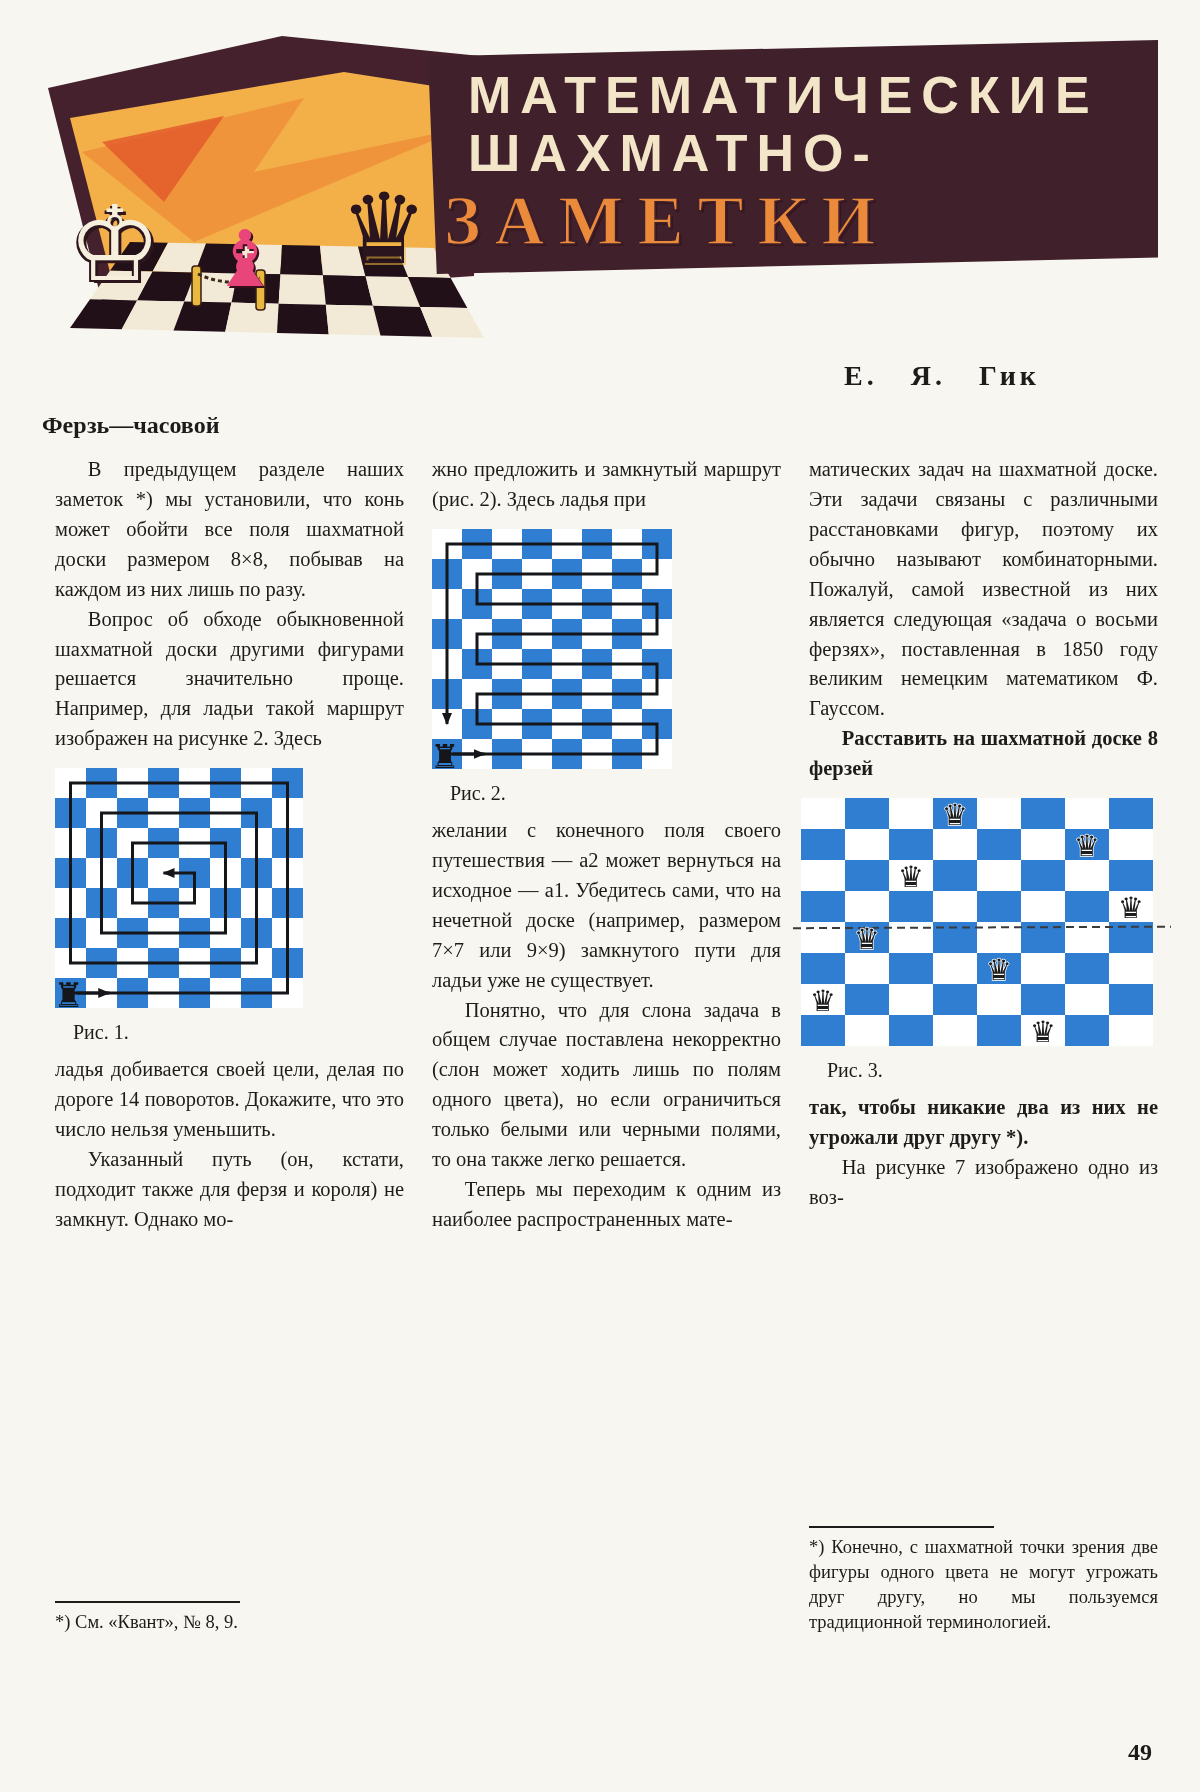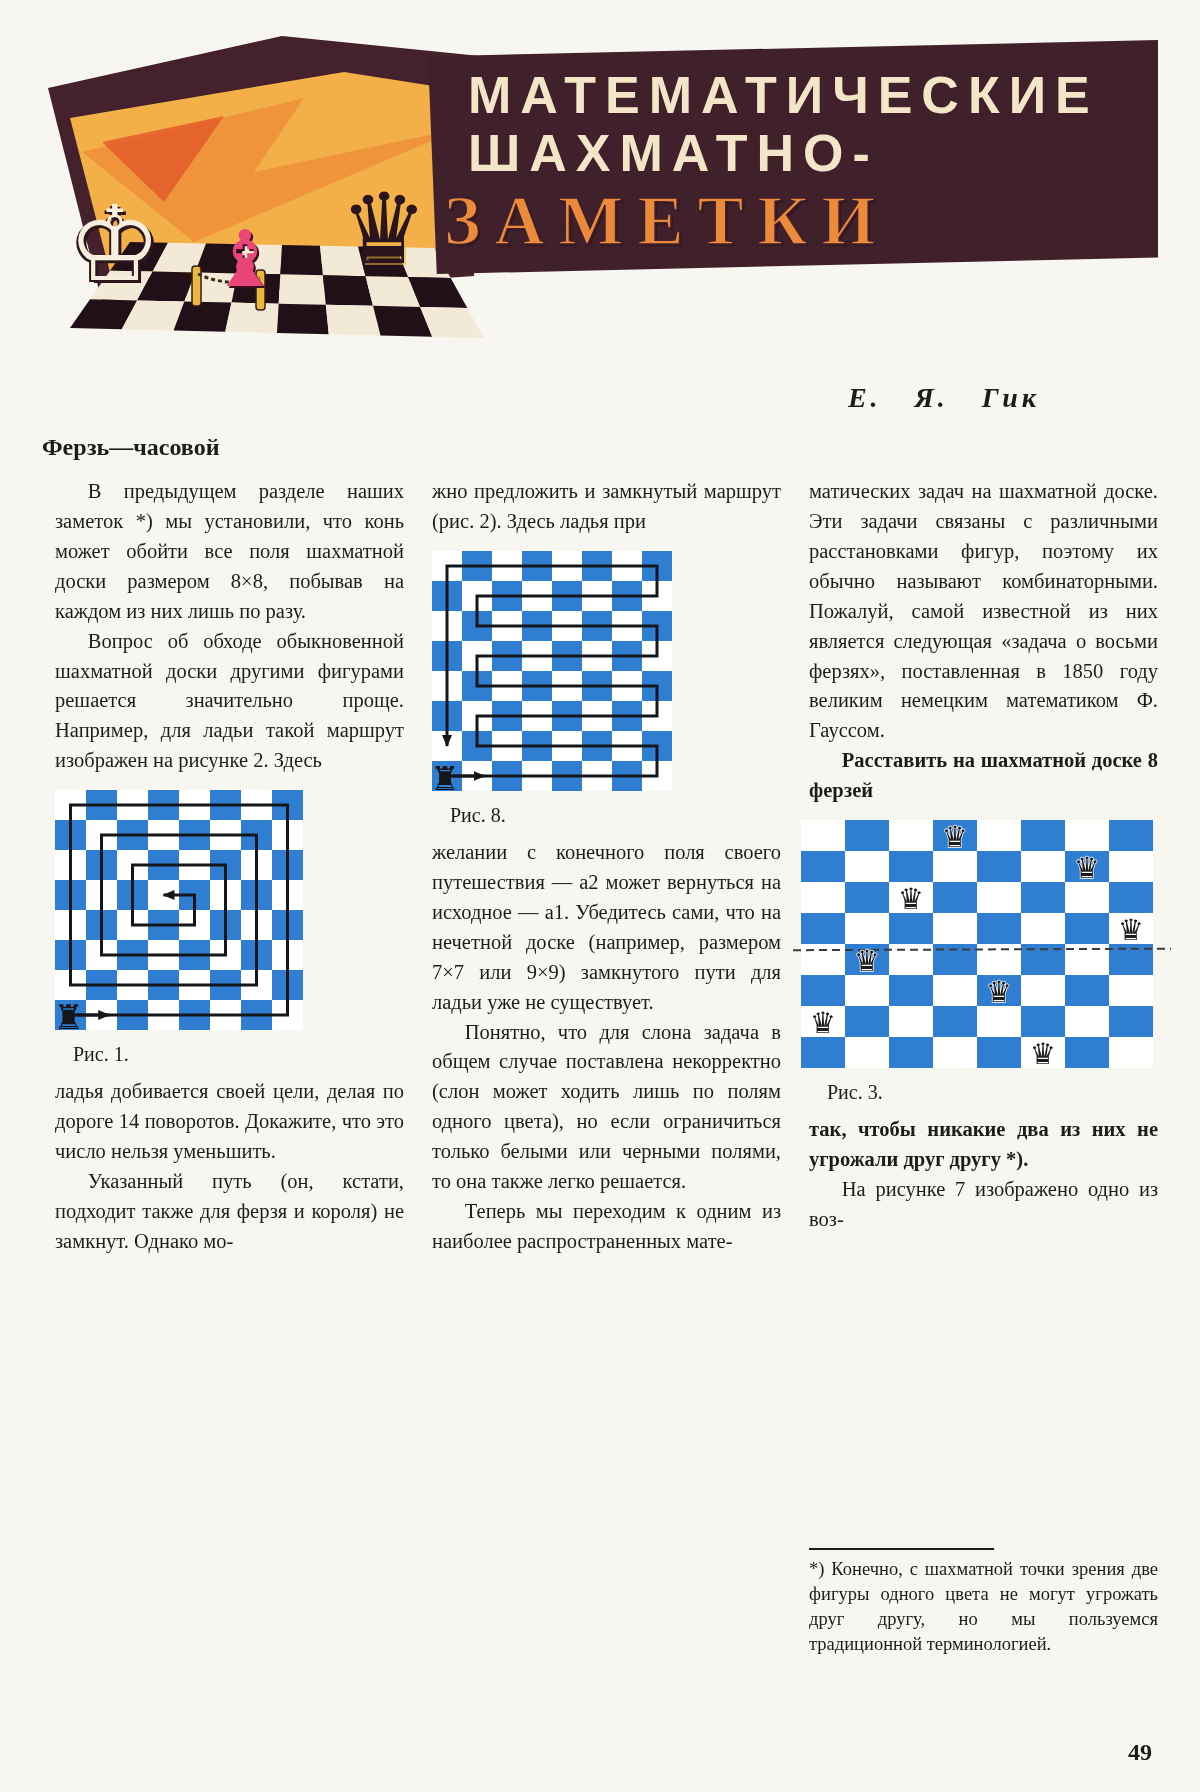--- a/index.html
+++ b/index.html
@@ -26,22 +26,22 @@
     color:#f3e6c8;font-size:52px;letter-spacing:9px;line-height:1.12;white-space:nowrap;
   }
   .title-zametki{
     position:absolute;left:402px;top:152px;z-index:3;white-space:nowrap;
     font-family:Liberation Serif, serif;font-weight:bold;
     font-size:69px;letter-spacing:14px;color:#ea8a3a;
     -webkit-text-stroke:1.5px #40202b;text-shadow:2px 2px 0 rgba(40,12,16,.45);
   }
   
   .author{
-    margin-top:34px;text-align:right;padding-right:118px;
-    font-weight:bold;font-size:28px;letter-spacing:4px;word-spacing:22px;font-style:italic;
+    margin-top:12px;text-align:right;padding-right:118px;
+    font-weight:bold;font-size:28px;letter-spacing:4px;word-spacing:22px;
   }
   .section-heading{font-weight:bold;font-size:24px;margin:20px 0 16px 0;}
   
   .columns{display:grid;grid-template-columns:repeat(3,1fr);column-gap:28px;height:1180px;margin-top:4px;margin-left:13px;}
   .col{display:flex;flex-direction:column;text-align:justify;font-size:20.5px;line-height:1.46;}
   .col p{margin:0;text-indent:1.6em;}
   .col p.cont{text-indent:0;}
   .col p.ital{font-weight:bold;}
   figure{margin:14px 0 8px 0;}
   .board{display:block;margin:0 auto;}
@@ -188,20 +188,21 @@
               <rect x="217" y="210" width="31" height="30" fill="#ffffff"></rect>
               <polyline points="15.5,225 232.5,225 232.5,15 15.5,15 15.5,195 201.5,195 201.5,45 46.5,45 46.5,165 170.5,165 170.5,75 77.5,75 77.5,135 139.5,135 139.5,105 108.5,105" fill="none" stroke="#15161a" stroke-width="3" stroke-linejoin="miter" marker-end="url(#marker-fig1)"></polyline>
               <line x1="21.5" y1="225" x2="54.25" y2="225" stroke="#15161a" stroke-width="3" marker-end="url(#marker-fig1)"></line>
               <text x="13.5" y="227" text-anchor="middle" dominant-baseline="central" font-family="DejaVu Sans, sans-serif" font-size="34.1" fill="#15161a">♜</text>
             </svg>
           </div>
         <figcaption>Рис. 1.</figcaption>
       </figure>
       <p class="cont">ладья добивается своей цели, делая по дороге 14 поворотов. Докажите, что это число нельзя уменьшить.</p>
       <p>Указанный путь (он, кстати, подходит также для ферзя и короля) не замкнут. Однако мо-</p>
+      <div class="footnote">*) См. «Квант», № 8, 9.</div>
     </div>
 
     <div class="col">
       <p class="cont">жно предложить и замкнутый маршрут (рис. 2). Здесь ладья при</p>
       <figure>
         <div class="board">
             <svg width="240" height="240" viewBox="0 0 240 240">
               <defs>
                 <marker id="marker-fig2" markerWidth="14" markerHeight="12" refX="11" refY="5" orient="auto" markerUnits="userSpaceOnUse">
                   <path d="M0 0 L12 5 L0 10 Z" fill="#15161a"></path>
@@ -269,21 +270,21 @@
               <rect x="90" y="210" width="30" height="30" fill="#ffffff"></rect>
               <rect x="120" y="210" width="30" height="30" fill="#2f7ed2"></rect>
               <rect x="150" y="210" width="30" height="30" fill="#ffffff"></rect>
               <rect x="180" y="210" width="30" height="30" fill="#2f7ed2"></rect>
               <rect x="210" y="210" width="30" height="30" fill="#ffffff"></rect>
               <polyline points="15,225 225,225 225,195 45,195 45,165 225,165 225,135 45,135 45,105 225,105 225,75 45,75 45,45 225,45 225,15 15,15 15,195" fill="none" stroke="#15161a" stroke-width="3" stroke-linejoin="miter" marker-end="url(#marker-fig2)"></polyline>
               <line x1="21" y1="225" x2="52.5" y2="225" stroke="#15161a" stroke-width="3" marker-end="url(#marker-fig2)"></line>
               <text x="13" y="227" text-anchor="middle" dominant-baseline="central" font-family="DejaVu Sans, sans-serif" font-size="33" fill="#15161a">♜</text>
             </svg>
           </div>
-        <figcaption>Рис. 8.</figcaption>
+        <figcaption>Рис. 2.</figcaption>
       </figure>
       <p class="cont">желании с конечного поля своего путешествия — a2 может вернуться на исходное — a1. Убедитесь сами, что на нечетной доске (например, размером 7×7 или 9×9) замкнутого пути для ладьи уже не существует.</p>
       <p>Понятно, что для слона задача в общем случае поставлена некорректно (слон может ходить лишь по полям одного цвета), но если ограничиться только белыми или черными полями, то она также легко решается.</p>
       <p>Теперь мы переходим к одним из наиболее распространенных мате-</p>
     </div>
 
     <div class="col">
       <p class="cont">матических задач на шахматной доске. Эти задачи связаны с различными расстановками фигур, поэтому их обычно называют комбинаторными. Пожалуй, самой известной из них является следующая «задача о восьми ферзях», поставленная в 1850 году великим немецким математиком Ф. Гауссом.</p>
       <p class="ital">Расставить на шахматной доске 8 ферзей</p>
       <figure>

